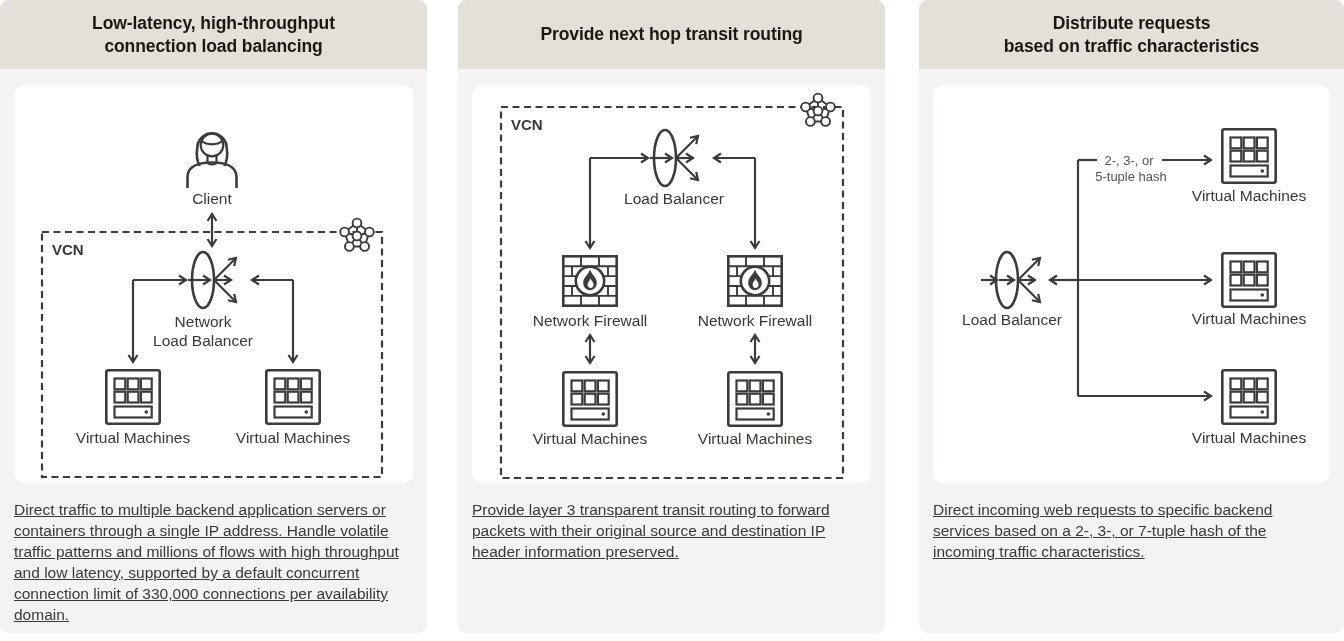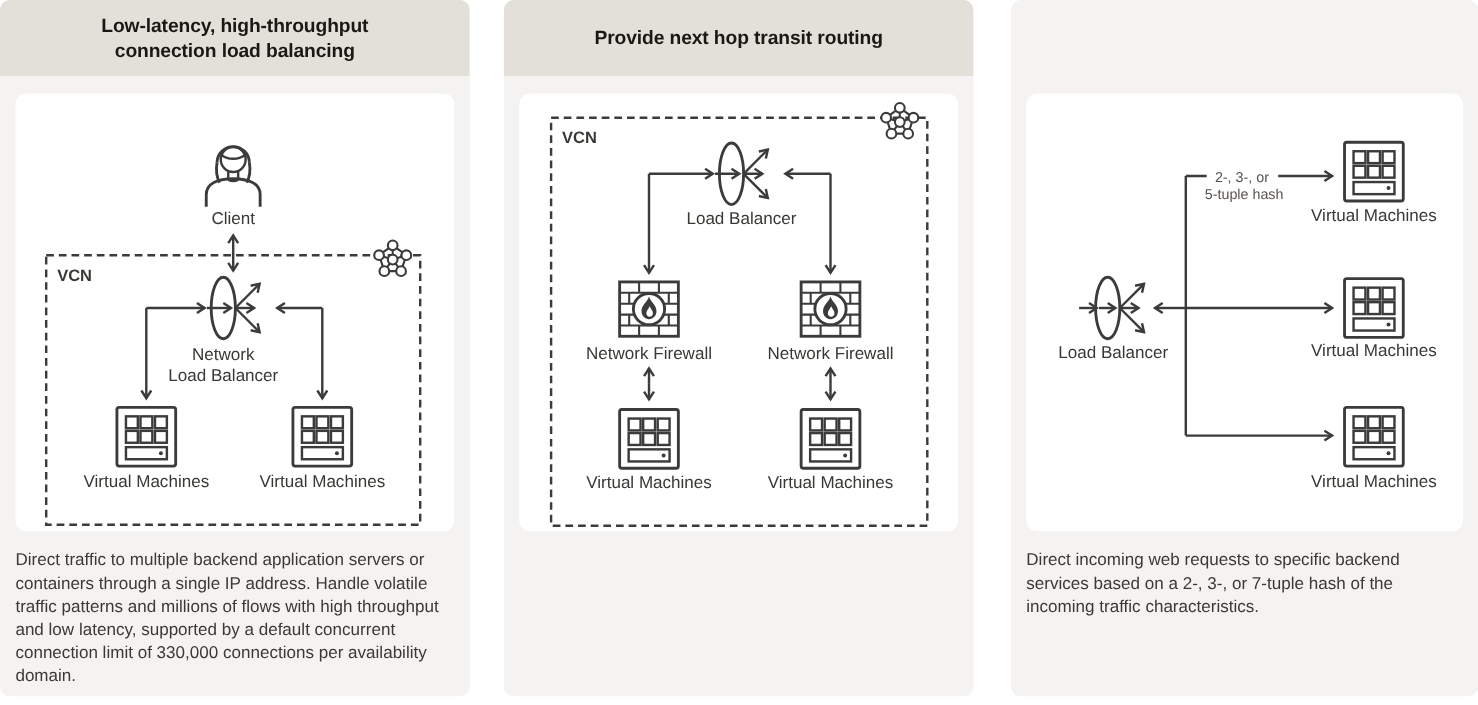--- a/index.html
+++ b/index.html
@@ -5,21 +5,21 @@
   html,body { margin:0; padding:0; background:#ffffff; }
   body { width:1344px; height:641px; font-family:"Liberation Sans", sans-serif; position:relative; }
   .canvas { position:relative; width:1344px; height:641px; overflow:hidden;padding-left:27px; }
 
   .panel { position:absolute; top:0; height:633px; border-radius:9px; overflow:hidden; background:#f4f3f1; }
   .panel-header { height:69px; background:#e3e0d9; display:flex; flex-direction:column; align-items:center; justify-content:center; }
   .title-line { font-size:17.5px; font-weight:700; color:#1b1814; line-height:23px; text-align:center; letter-spacing:-0.1px; }
   .card { position:absolute; left:14px; top:85px; width:399px; height:398px; background:#ffffff; border-radius:10px; }
   .panel:last-child .card { width:397px; }
   .diagram { position:absolute; left:0; top:0; }
-  .desc { position:absolute; left:0; top:499px; margin:0; padding:0 20px 0 14px; font-size:15.5px; line-height:21px; color:#3b3936; }
+  .desc { position:absolute; left:0; top:499px; margin:0; padding:0 20px 0 14px; font-size:15.5px; line-height:21px; color:#3b3936;text-decoration:underline; }
 
   
   .ln  { stroke:#3b3b3b; stroke-width:2.2; fill:none; }
   .thick { stroke-width:2.6; }
   .thin { stroke-width:1.9; }
   .wfill { fill:#ffffff; }
   .dash { stroke-dasharray:7 4.5; }
   .lbl { font-family:"Liberation Sans", sans-serif; font-size:15.5px; fill:#3a3834; text-anchor:middle; }
   .lbl-start { text-anchor:start; font-weight:700; font-size:15px; }
   .lbl-small { font-size:13px; fill:#57534e; }
@@ -175,23 +175,28 @@
       <use href="#fwB" transform="translate(104,255)"></use>
       <use href="#fwB" transform="translate(269,255)"></use>
       <text class="lbl" x="132" y="326">Network Firewall</text>
       <text class="lbl" x="297" y="326">Network Firewall</text>
 
       <use href="#vmB" transform="translate(104,371)"></use>
       <use href="#vmB" transform="translate(269,371)"></use>
       <text class="lbl" x="132" y="444">Virtual Machines</text>
       <text class="lbl" x="297" y="444">Virtual Machines</text>
     </svg>
+    <p class="desc">Provide layer 3 transparent transit routing to forward packets with their original source and destination IP header information preserved.</p>
   </section>
 
   <section class="panel" style="left:919px; width:425px;">
+    <header class="panel-header">
+      <div class="title-line">Distribute requests</div>
+      <div class="title-line">based on traffic characteristics</div>
+    </header>
     <div class="card"></div>
     <svg class="diagram" width="425" height="492" viewBox="0 0 425 492">
       <defs>
         <marker id="aP3" viewBox="0 0 12 12" refX="9" refY="6" markerWidth="12" markerHeight="12" orient="auto" markerUnits="userSpaceOnUse">
           <path d="M2,1.5 L9,6 L2,10.5" fill="none" stroke="#3b3b3b" stroke-width="2.2"></path>
         </marker>
         <g id="vmC">
           <rect x="1.3" y="1.3" width="53.4" height="53.4" rx="2" class="ln thick wfill"></rect>
           <rect x="9.5" y="9.5" width="10.8" height="10.8" class="ln"></rect>
           <rect x="22.7" y="9.5" width="10.8" height="10.8" class="ln"></rect>

